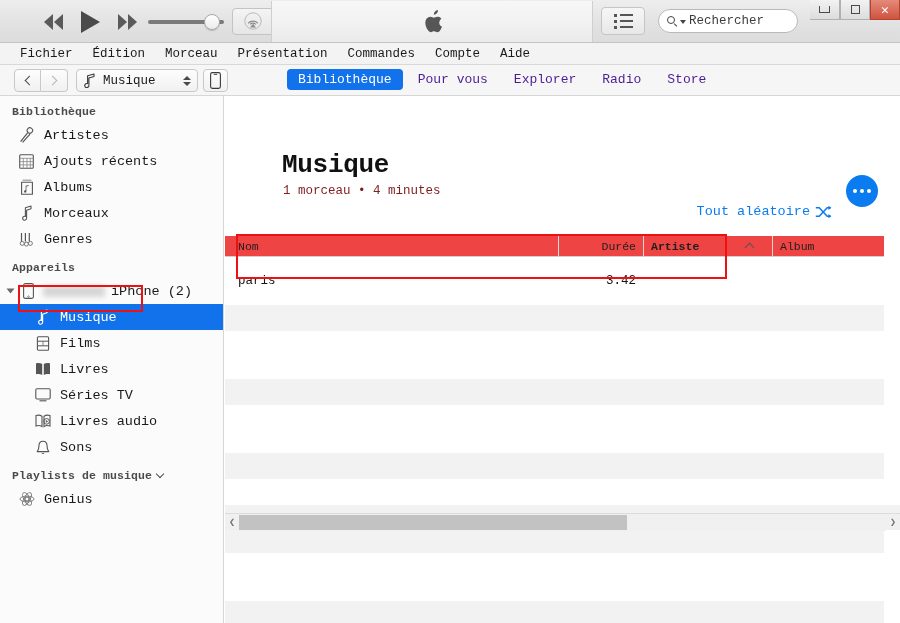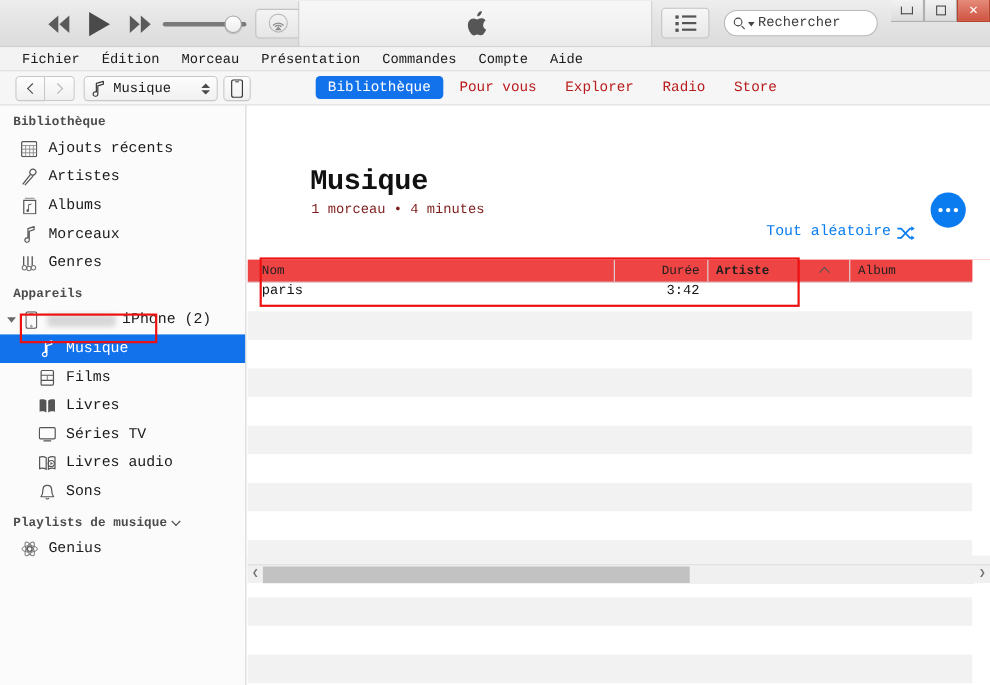--- a/index.html
+++ b/index.html
@@ -87,21 +87,21 @@
   .ms-label { font-size: 12.5px; color: #1a1a1a; flex: 1; }
   .updown { display: flex; flex-direction: column; gap: 2px; align-items: center; }
   .ud-up { width: 0; height: 0; border-left: 4px solid transparent; border-right: 4px solid transparent; border-bottom: 4px solid #4a4a4a; }
   .ud-dn { width: 0; height: 0; border-left: 4px solid transparent; border-right: 4px solid transparent; border-top: 4px solid #4a4a4a; }
 
   .device-btn { position: absolute; left: 203px; top: 4px; width: 25px; height: 23px;
     border: 1px solid #c8c8c8; border-radius: 4px; background: linear-gradient(to bottom,#fdfdfd,#f1f1f1);
     display: flex; align-items: center; justify-content: center; }
 
   .tabs { position: absolute; left: 287px; top: 4px; display: flex; align-items: center; gap: 4px; }
-  .tab { font-size: 13px; color: #b91c1c; padding: 3px 11px; border-radius: 4px; }
+  .tab { font-size: 13px; color: #4c1d95; padding: 3px 11px; border-radius: 4px; }
   .tab.active { background: #1272ec; color: #ffffff; }
 
   
   .sidebar { position: absolute; left: 0; top: 96px; width: 224px; height: 527px;
     background: #fbfbfb; border-right: 1px solid #d6d6d6; overflow: hidden; }
   .sb-section { font-size: 11.5px; font-weight: bold; color: #4b4b4b; padding: 9px 0 4px 12px; letter-spacing: .1px; }
   .sb-item { height: 26px; display: flex; align-items: center; padding-left: 18px; gap: 9px; font-size: 13.5px; color: #1a1a1a; }
   .sb-item.indent { padding-left: 34px; }
   .sb-item.selected { background: #1272ec; color: #ffffff; }
   .sb-ico { width: 17px; height: 17px; display: flex; align-items: center; justify-content: center; flex: 0 0 17px; }
@@ -129,21 +129,21 @@
   .th.sorted { font-weight: bold; }
   .th.num { justify-content: flex-end; }
   .sort-caret { width: 7px; height: 7px; border-left: 1.4px solid #555; border-top: 1.4px solid #555; transform: rotate(45deg); margin-top: 3px; }
   .col-nom { width: 333px; }
   .col-duree { width: 85px; }
   .col-artiste { width: 84px; }
   .col-sortcell { width: 45px; display: flex; align-items: center; justify-content: center; border-left: none; }
   .col-album { flex: 1; }
 
   .rows { position: absolute; left: 0; top: 21px; width: 675px; height: 341px; }
-  .row { height: 26px; display: flex; align-items: flex-start; width: 659px; }
+  .row { height: 26px; display: flex; align-items: center; width: 659px; margin-top: 11px; }
   .row.odd { background: #ffffff; }
   .row.even { background: #f2f2f2; }
   .cell { font-size: 12.5px; color: #141414; display: flex; align-items: center; padding: 0 7px; }
   .cell.first { padding-left: 13px; }
   .cell.num { justify-content: flex-end; }
 
   
   .vgutter { position: absolute; right: 0; top: 140px; width: 16px; height: 362px; background: #ffffff; }
   .hscroll { position: absolute; left: 225px; bottom: 0; width: 675px; height: 17px;
     background: #f0f0f0; border-top: 1px solid #dcdcdc; display: flex; align-items: center; }
@@ -282,42 +282,42 @@
       <div class="tab">Store</div>
     </div>
   </div>
 
   <div class="sidebar">
 
     <div class="sb-section">Bibliothèque</div>
 
     <div class="sb-item">
       <span class="sb-ico">
+        <svg width="15" height="16" viewBox="0 0 15 16">
+          <rect x="8.2" y="0.8" width="5.4" height="5.4" rx="2.7" fill="none" stroke="#555" stroke-width="1.1" transform="rotate(38 10.9 3.5)"></rect>
+          <line x1="8.8" y1="5.6" x2="1.6" y2="14.6" stroke="#555" stroke-width="1.2"></line>
+          <line x1="11" y1="7.1" x2="3.6" y2="15.3" stroke="#555" stroke-width="1.2"></line>
+        </svg>
+      </span>
+      <span>Artistes</span>
+    </div>
+
+    <div class="sb-item">
+      <span class="sb-ico">
         <svg width="15" height="15" viewBox="0 0 15 15">
           <rect x="0.7" y="0.7" width="13.6" height="13.6" rx="1" fill="none" stroke="#555" stroke-width="1.1"></rect>
           <line x1="0.7" y1="4.3" x2="14.3" y2="4.3" stroke="#888" stroke-width="0.8"></line>
           <line x1="0.7" y1="7.6" x2="14.3" y2="7.6" stroke="#888" stroke-width="0.8"></line>
           <line x1="0.7" y1="10.9" x2="14.3" y2="10.9" stroke="#888" stroke-width="0.8"></line>
           <line x1="4.3" y1="4.3" x2="4.3" y2="14.3" stroke="#888" stroke-width="0.8"></line>
           <line x1="8.0" y1="4.3" x2="8.0" y2="14.3" stroke="#888" stroke-width="0.8"></line>
           <line x1="11.3" y1="4.3" x2="11.3" y2="14.3" stroke="#888" stroke-width="0.8"></line>
         </svg>
       </span>
       <span>Ajouts récents</span>
-    </div>
-
-    <div class="sb-item">
-      <span class="sb-ico">
-        <svg width="15" height="16" viewBox="0 0 15 16">
-          <rect x="8.2" y="0.8" width="5.4" height="5.4" rx="2.7" fill="none" stroke="#555" stroke-width="1.1" transform="rotate(38 10.9 3.5)"></rect>
-          <line x1="8.8" y1="5.6" x2="1.6" y2="14.6" stroke="#555" stroke-width="1.2"></line>
-          <line x1="11" y1="7.1" x2="3.6" y2="15.3" stroke="#555" stroke-width="1.2"></line>
-        </svg>
-      </span>
-      <span>Artistes</span>
     </div>
 
     <div class="sb-item">
       <span class="sb-ico">
         <svg width="14" height="16" viewBox="0 0 14 16">
           <path d="M1.6 3.2 L12.4 3.2 L12.4 15.3 L1.6 15.3 Z" fill="none" stroke="#555" stroke-width="1.1"></path>
           <line x1="2.6" y1="1.2" x2="11.4" y2="1.2" stroke="#888" stroke-width="1"></line>
           <path d="M8.6 6 L5.6 6.8 L5.6 11.3 A1.2 1.2 0 1 0 6.4 12.2 L6.4 7.6 L8.6 7 Z" fill="#555"></path>
         </svg>
       </span>

